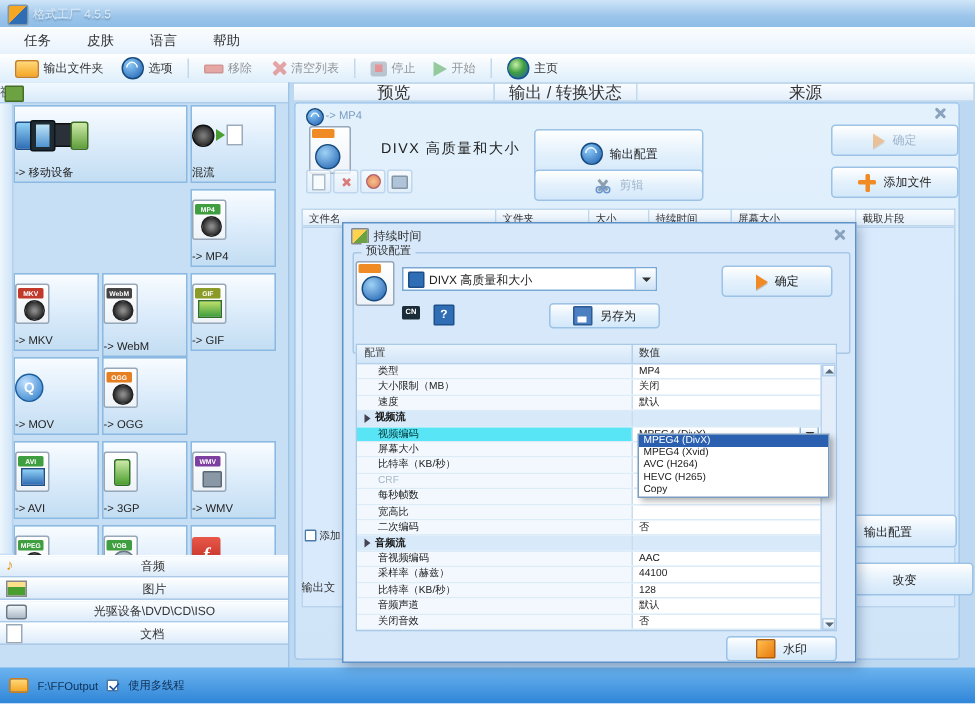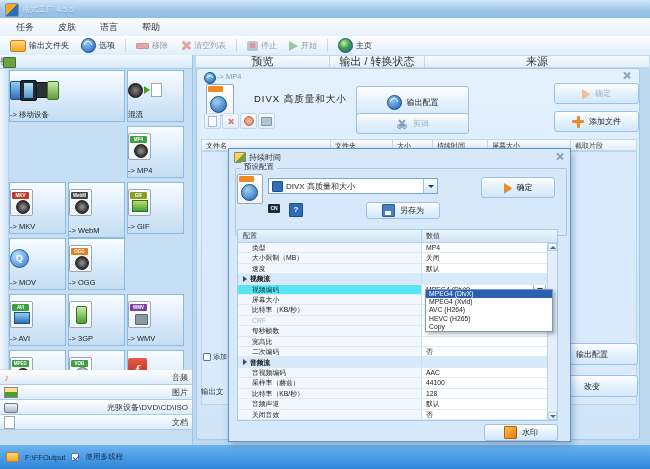--- a/index.html
+++ b/index.html
@@ -33,21 +33,21 @@
   .sbtn{position:absolute;background:linear-gradient(#f8fcff,#d9eafa 55%,#c3ddf2);border:1px solid #8cb9e2;border-radius:0;display:flex;flex-direction:column;align-items:flex-start;justify-content:space-between;padding:3px 0 2px;box-sizing:border-box}
   .sbtn .lbl{font-size:7.5px;color:#222;line-height:9px;white-space:nowrap}
   .sic{height:32px;display:flex;align-items:center;justify-content:center}
   .ficon{width:21px;height:25px;background:linear-gradient(#ffffff,#eef3f8);border:1px solid #98a8b8;border-radius:2px;position:relative;display:inline-block}
   .tag{position:absolute;left:1px;top:2px;width:17px;height:7px;font-size:4.5px;font-weight:bold;color:#fff;text-align:center;line-height:7px;border-radius:1px}
   .reel{position:absolute;right:2px;bottom:1px;width:12px;height:12px;border-radius:50%;background:radial-gradient(circle,#888 1px,#333 65%);border:1px solid #222}
   .film{width:15px;height:19px;background:#1f2b33;border:1px solid #0c141a;border-radius:2px;position:relative;display:inline-block}
   .film i{position:absolute;left:3px;top:2px;right:3px;bottom:2px;background:linear-gradient(#bfe3f7,#4f94d0)}
   .acc{position:absolute;left:0;right:0;bottom:0;height:75px}
   .acc-row{height:13px;background:linear-gradient(#fcfeff,#dcebfa);border-top:1px solid #fff;border-bottom:1px solid #abcae7;display:flex;align-items:center;font-size:8px;color:#333;padding:0 4px}
-  .acc-row .alabel{flex:1;text-align:right}
+  .acc-row .alabel{flex:1;text-align:center}
   .aicon{width:12px;height:11px;display:inline-block;position:relative}
   
   .colheads{position:absolute;left:196px;top:55px;right:0;height:13px;display:flex}
   .colhead{background:linear-gradient(#f8fcff,#e2eefa);border:1px solid #c3daee;border-left:none;font-size:11px;color:#333;display:flex;align-items:center;justify-content:center;box-sizing:border-box}
   .taskwin{position:absolute;left:196px;top:68px;width:444px;height:372px;background:linear-gradient(#e3f1fc,#cfe4f7);border:1px solid #a5c9ec;border-radius:3px;box-sizing:border-box}
   .twtitle{position:absolute;left:20px;top:3px;font-size:7.5px;color:#7a9cc2}
   .twicon{position:absolute;left:7px;top:3px}
   .twclose{position:absolute;right:8px;top:2px;width:9px;height:9px;position:absolute}
   .xglyph{position:relative;width:9px;height:9px;display:inline-block}
   .xglyph b,.xglyph i{position:absolute;left:4px;top:0;width:1.6px;height:9px;background:#8aa3bd;border-radius:1px}
@@ -405,21 +405,21 @@
 
     <div style="position:absolute;left:6px;top:283px;width:26px;overflow:hidden;display:flex;align-items:center;gap:2px;font-size:7px;color:#333">
       <span class="cb"></span>
       <span>添加</span>
     </div>
     <div style="position:absolute;left:4px;top:318px;width:28px;overflow:hidden;font-size:7.5px;color:#333;white-space:nowrap">输出文</div>
 
     <div class="btn" style="position:absolute;left:349px;top:274px;width:92px;height:22px">
       <span>输出配置</span>
     </div>
-    <div class="btn" style="position:absolute;left:349px;top:306px;width:92px;height:22px">
+    <div class="btn" style="position:absolute;left:360px;top:306px;width:92px;height:22px">
       <span>改变</span>
     </div>
   </div>
 
   <div class="dialog">
     <div class="dlg-title">
       <span class="dicon"></span>
       <span class="dtxt">持续时间</span>
       <span style="position:absolute;right:6px;top:3px"><span class="xglyph"><b></b><i></i></span></span>
     </div>

